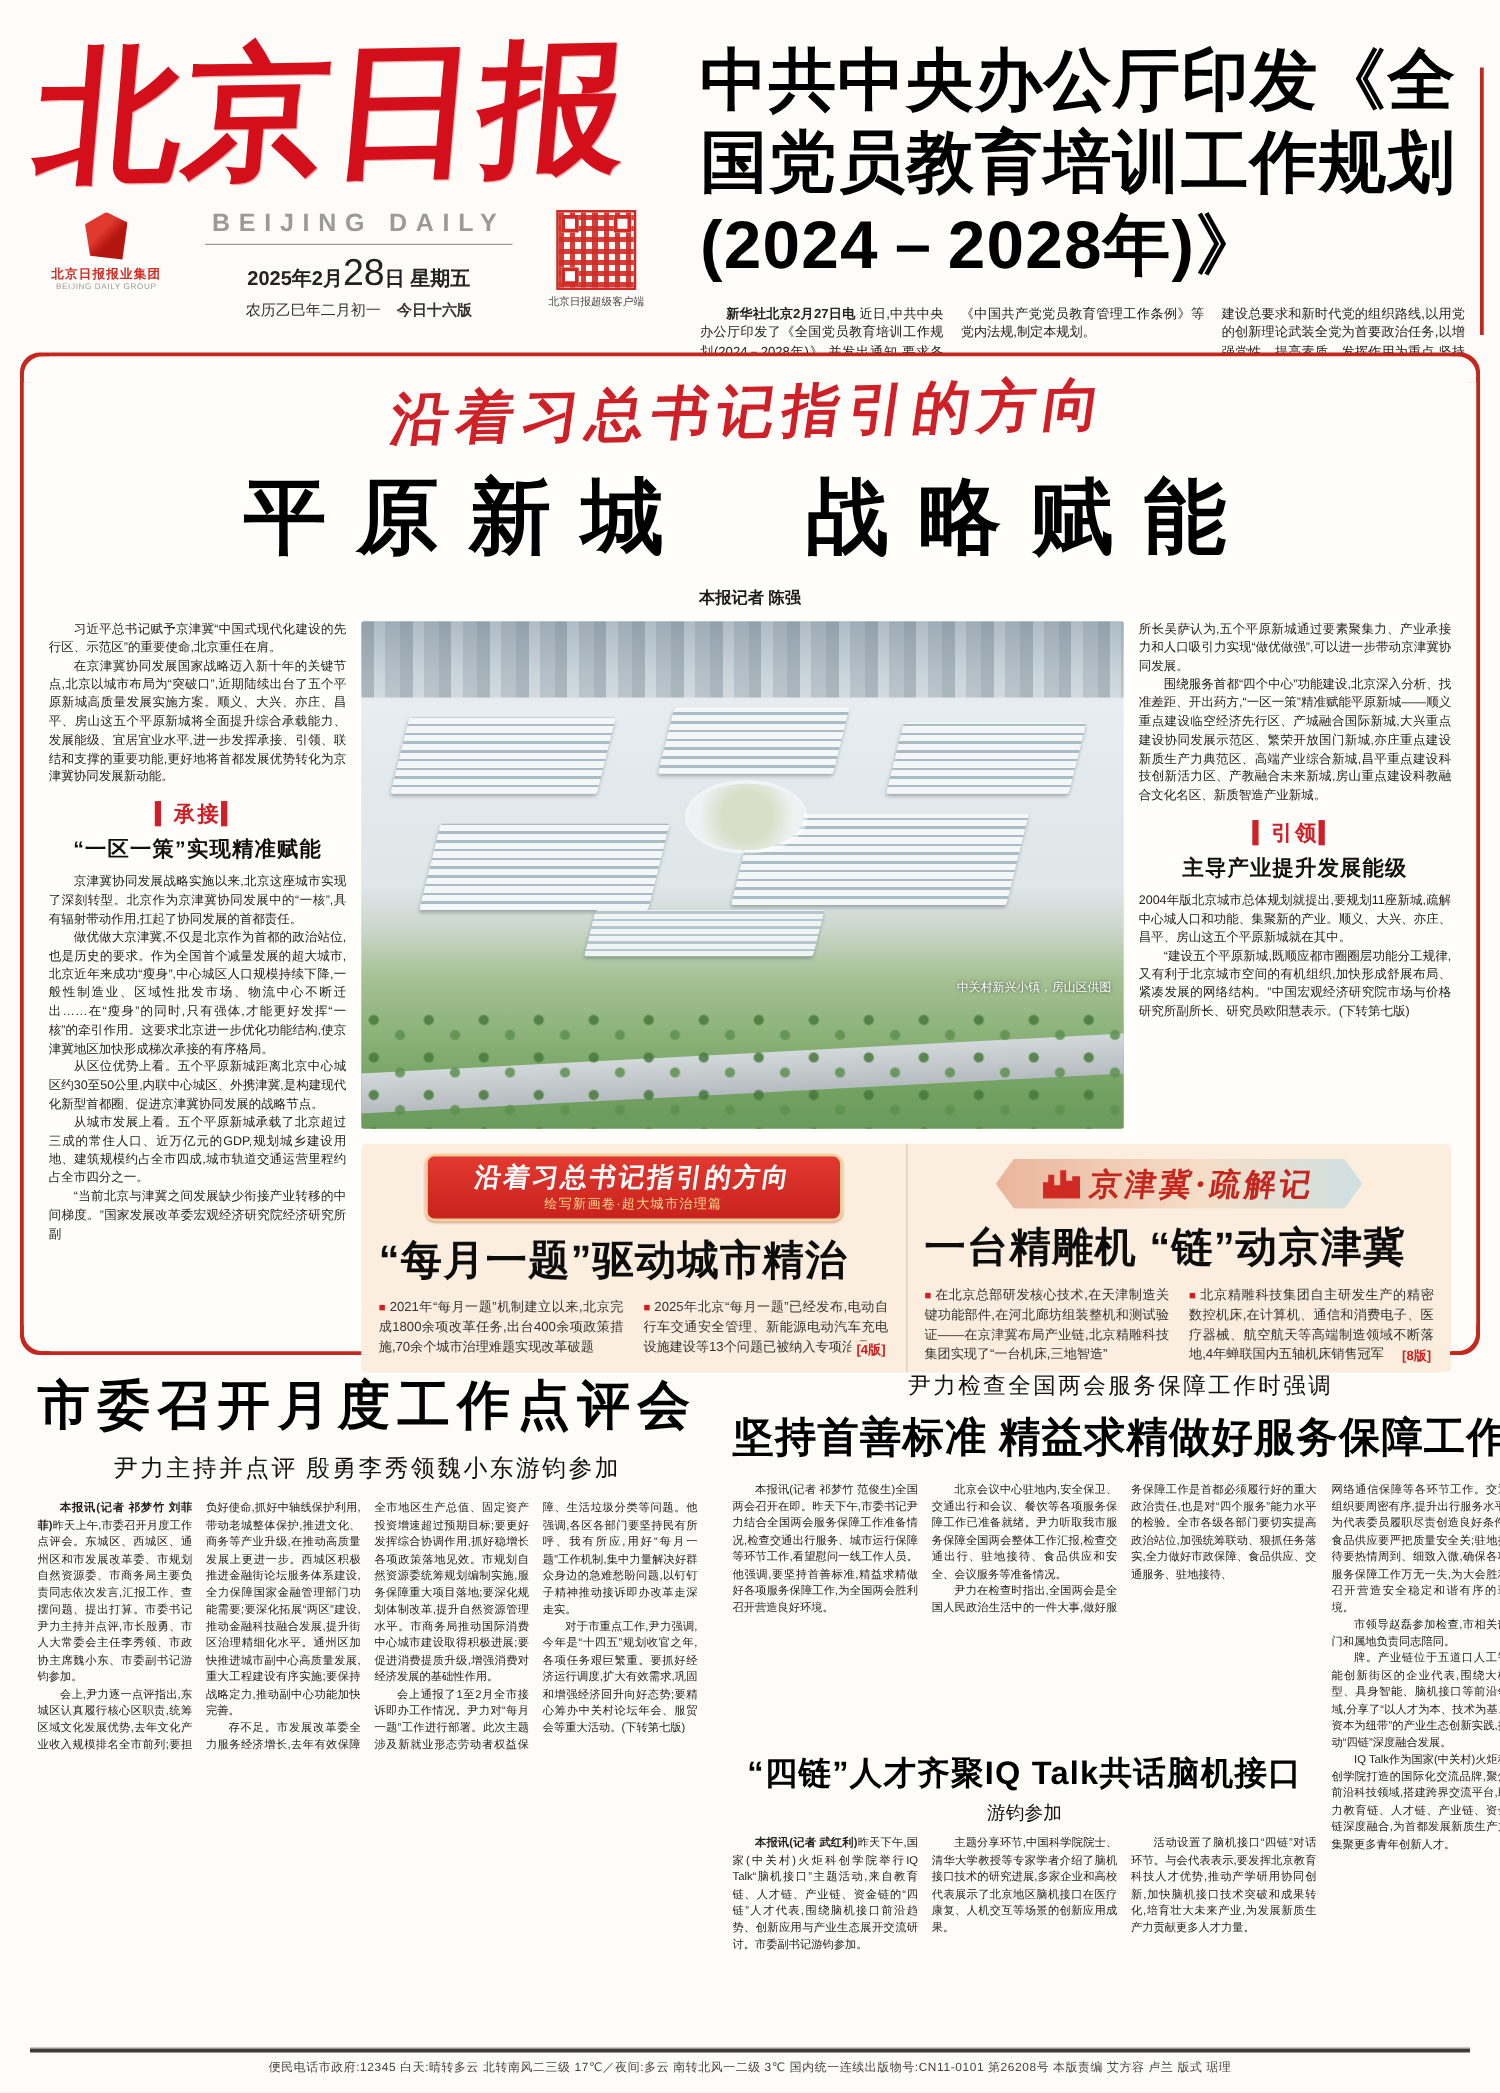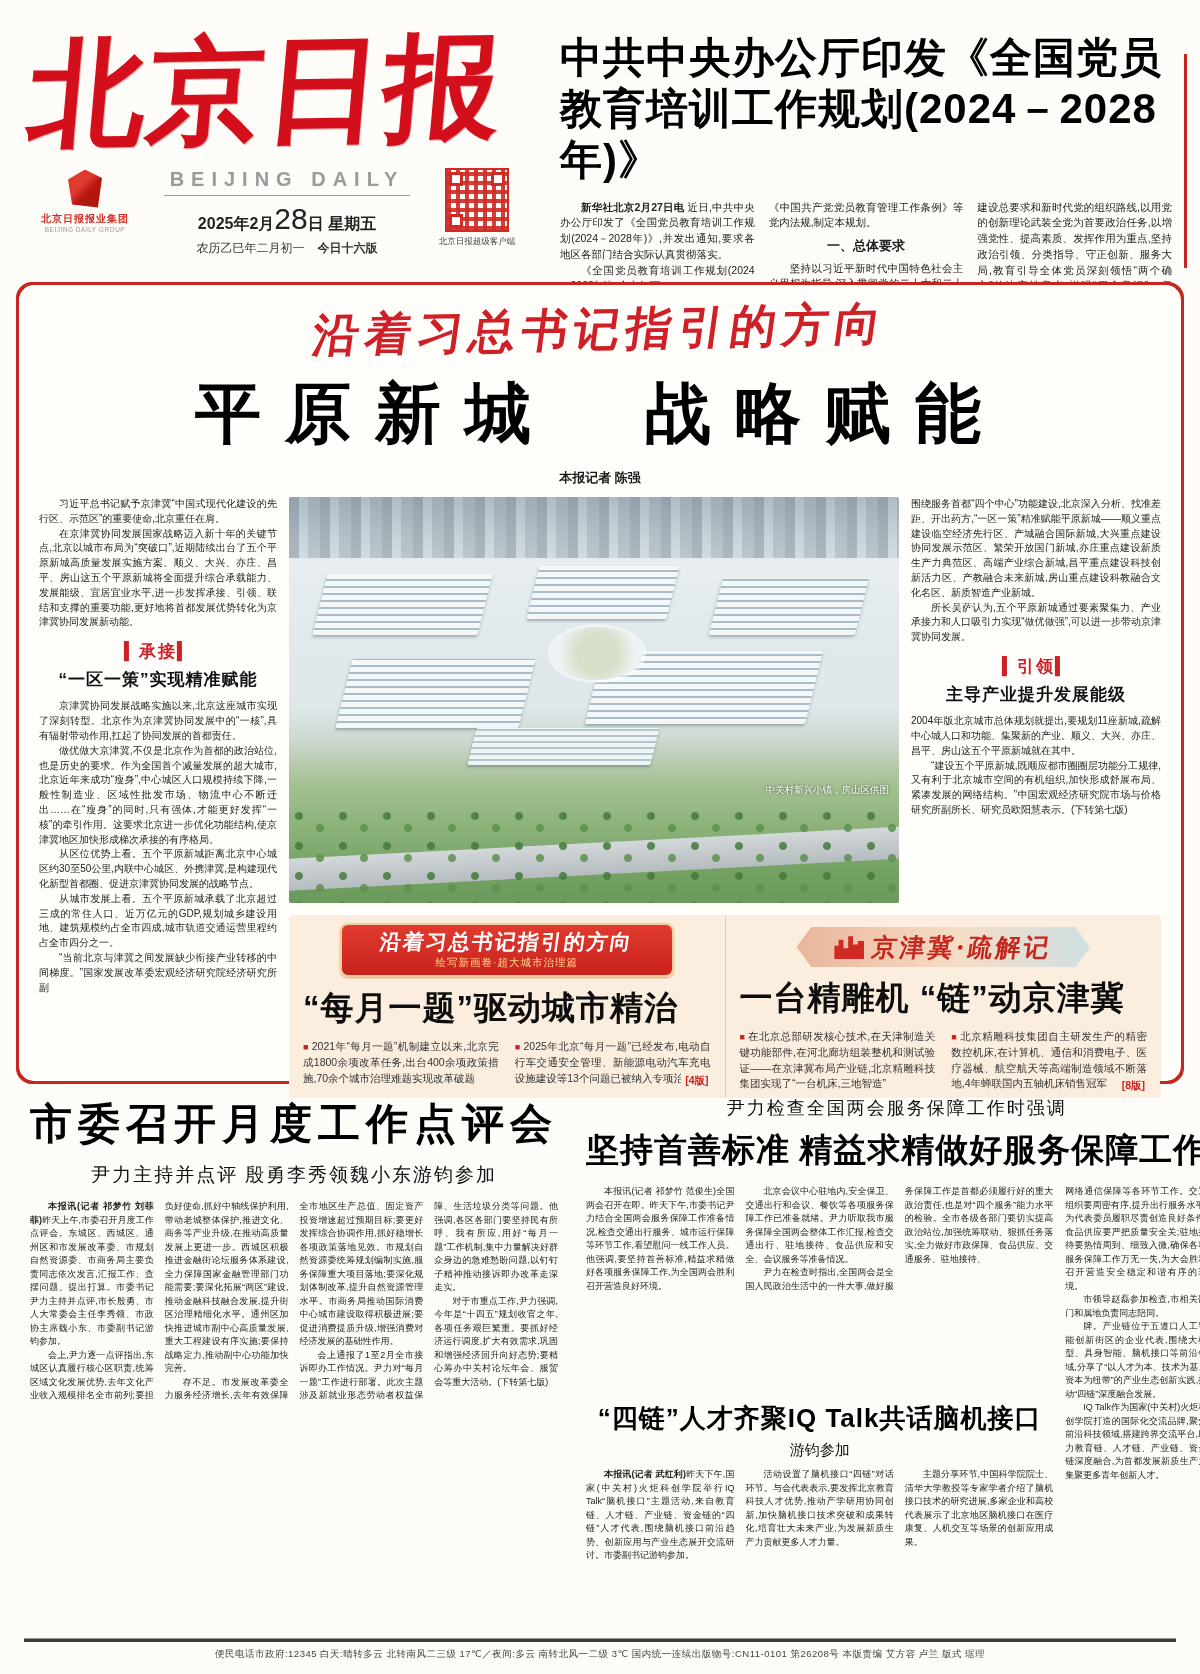--- a/index.html
+++ b/index.html
@@ -22,21 +22,21 @@
   .lunar-line { margin-top:4px; font-size:12px; color:#333; font-family:"Liberation Serif","DejaVu Serif",serif; }
   .lunar-line .pages { font-weight:bold; font-family:"Liberation Sans","DejaVu Sans",sans-serif; margin-left:10px; }
   .qr-block { width:86px; text-align:center; }
   .qr { position:relative; width:64px; height:64px; margin:0 auto 4px; border:2px solid #cf2b24; background-image:repeating-linear-gradient(0deg,rgba(207,43,36,.9) 0 4px,transparent 4px 9px),repeating-linear-gradient(90deg,rgba(207,43,36,.9) 0 4px,transparent 4px 9px); }
   .qr i { position:absolute; width:14px; height:14px; border:3px solid #cf2b24; background:#fff; }
   .qr i:nth-child(1){left:2px;top:2px;} .qr i:nth-child(2){right:2px;top:2px;} .qr i:nth-child(3){left:2px;bottom:2px;}
   .qr-caption { font-size:8.5px; color:#444; }
 
   
   .top-article { position:absolute; left:560px; top:32px; width:612px; }
-  .top-headline { font-size:42px; line-height:1.22; font-weight:900; letter-spacing:1px; color:#000; }
+  .top-headline { font-size:54px; line-height:1.22; font-weight:900; letter-spacing:1px; color:#000; }
   .top-body { margin-top:14px; height:148px; overflow:hidden; columns:3; column-gap:14px; font-size:10.5px; line-height:1.5; text-align:justify; color:#222; }
   .top-body p { text-indent:2em; }
   .top-body .dateline { font-weight:bold; }
   .sec-head { font-weight:900; text-align:center; font-size:13px; margin:5px 0; text-indent:0 !important; }
   .right-rule { position:absolute; right:13px; top:54px; width:3px; height:214px; background:#c5271f; }
 
   
   .feature-box { position:absolute; left:16px; top:282px; width:1168px; height:802px; border:3px solid #c5271f; border-radius:16px; background:#fffefb; padding:8px 20px; }
   .corner { position:absolute; width:24px; height:24px; border:3px solid #c5271f; }
   .c-tl { top:-3px; left:-3px; border-right:none; border-bottom:none; border-top-left-radius:18px; }
@@ -192,21 +192,21 @@
         <div class="bld b4"></div>
         <div class="bld b5"></div>
         <div class="bld b6"></div>
         <div class="ph-circle"></div>
         <div class="ph-road"></div>
         <div class="ph-trees"></div>
         <div class="photo-caption">中关村新兴小镇，房山区供图</div>
       </div>
 
       <div class="f-col f-right cont">
-        <span><p>围绕服务首都“四个中心”功能建设,北京深入分析、找准差距、开出药方,“一区一策”精准赋能平原新城——顺义重点建设临空经济先行区、产城融合国际新城,大兴重点建设协同发展示范区、繁荣开放国门新城,亦庄重点建设新质生产力典范区、高端产业综合新城,昌平重点建设科技创新活力区、产教融合未来新城,房山重点建设科教融合文化名区、新质智造产业新城。</p><p>所长吴萨认为,五个平原新城通过要素聚集力、产业承接力和人口吸引力实现“做优做强”,可以进一步带动京津冀协同发展。</p></span>
+        <span><p>所长吴萨认为,五个平原新城通过要素聚集力、产业承接力和人口吸引力实现“做优做强”,可以进一步带动京津冀协同发展。</p><p>围绕服务首都“四个中心”功能建设,北京深入分析、找准差距、开出药方,“一区一策”精准赋能平原新城——顺义重点建设临空经济先行区、产城融合国际新城,大兴重点建设协同发展示范区、繁荣开放国门新城,亦庄重点建设新质生产力典范区、高端产业综合新城,昌平重点建设科技创新活力区、产教融合未来新城,房山重点建设科教融合文化名区、新质智造产业新城。</p></span>
         <div class="f-subhead">
           <span class="tag"><span class="bar">▍</span><span>引领</span><span class="bar">▍</span></span>
           <span class="sub">主导产业提升发展能级</span>
         </div>
         <span><p>2004年版北京城市总体规划就提出,要规划11座新城,疏解中心城人口和功能、集聚新的产业。顺义、大兴、亦庄、昌平、房山这五个平原新城就在其中。</p><p>“建设五个平原新城,既顺应都市圈圈层功能分工规律,又有利于北京城市空间的有机组织,加快形成舒展布局、紧凑发展的网络结构。”中国宏观经济研究院市场与价格研究所副所长、研究员欧阳慧表示。(下转第七版)</p></span>
       </div>
 
       <div class="feature-bottom">
         <div class="sub-box">
           <div class="red-banner">
@@ -260,21 +260,21 @@
             <p>网络通信保障等各环节工作。交通组织要周密有序,提升出行服务水平,为代表委员履职尽责创造良好条件;食品供应要严把质量安全关;驻地接待要热情周到、细致入微,确保各项服务保障工作万无一失,为大会胜利召开营造安全稳定和谐有序的环境。</p>
             <p>市领导赵磊参加检查,市相关部门和属地负责同志陪同。</p>
             <p>牌。产业链位于五道口人工智能创新街区的企业代表,围绕大模型、具身智能、脑机接口等前沿领域,分享了“以人才为本、技术为基、资本为纽带”的产业生态创新实践,推动“四链”深度融合发展。</p>
             <p>IQ Talk作为国家(中关村)火炬科创学院打造的国际化交流品牌,聚焦前沿科技领域,搭建跨界交流平台,助力教育链、人才链、产业链、资金链深度融合,为首都发展新质生产力集聚更多青年创新人才。</p>
           </div>
         <div class="iq">
           <h3 class="iq-headline">“四链”人才齐聚IQ Talk共话脑机接口</h3>
           <div class="iq-subhead">游钧参加</div>
           <div class="mini-body">
             <p><span class="dateline">本报讯(记者 武红利)</span><span>昨天下午,国家(中关村)火炬科创学院举行IQ Talk“脑机接口”主题活动,来自教育链、人才链、产业链、资金链的“四链”人才代表,围绕脑机接口前沿趋势、创新应用与产业生态展开交流研讨。市委副书记游钧参加。</span></p>
-            <span><p>活动设置了脑机接口“四链”对话环节。与会代表表示,要发挥北京教育科技人才优势,推动产学研用协同创新,加快脑机接口技术突破和成果转化,培育壮大未来产业,为发展新质生产力贡献更多人才力量。</p><p>主题分享环节,中国科学院院士、清华大学教授等专家学者介绍了脑机接口技术的研究进展,多家企业和高校代表展示了北京地区脑机接口在医疗康复、人机交互等场景的创新应用成果。</p></span>
+            <span><p>主题分享环节,中国科学院院士、清华大学教授等专家学者介绍了脑机接口技术的研究进展,多家企业和高校代表展示了北京地区脑机接口在医疗康复、人机交互等场景的创新应用成果。</p><p>活动设置了脑机接口“四链”对话环节。与会代表表示,要发挥北京教育科技人才优势,推动产学研用协同创新,加快脑机接口技术突破和成果转化,培育壮大未来产业,为发展新质生产力贡献更多人才力量。</p></span>
           </div>
         </div>
       </div>
     </article>
   </section>
 
   <footer class="footer">
     <div class="footer-rule"></div>
     <div class="footer-text">便民电话市政府:12345 白天:晴转多云 北转南风二三级 17℃／夜间:多云 南转北风一二级 3℃ 国内统一连续出版物号:CN11-0101 第26208号 本版责编 艾方容 卢兰 版式 琚理</div>
   </footer>

